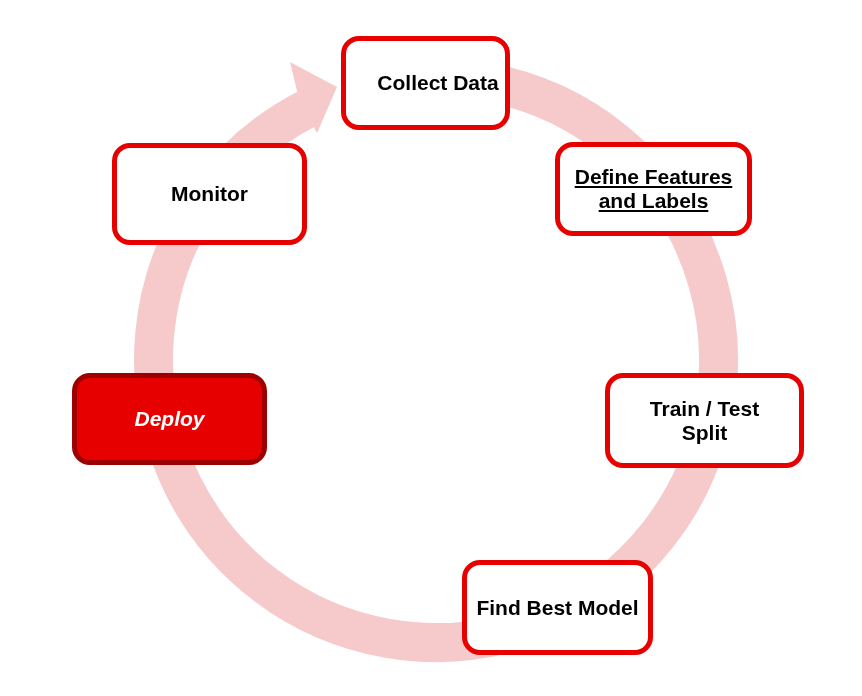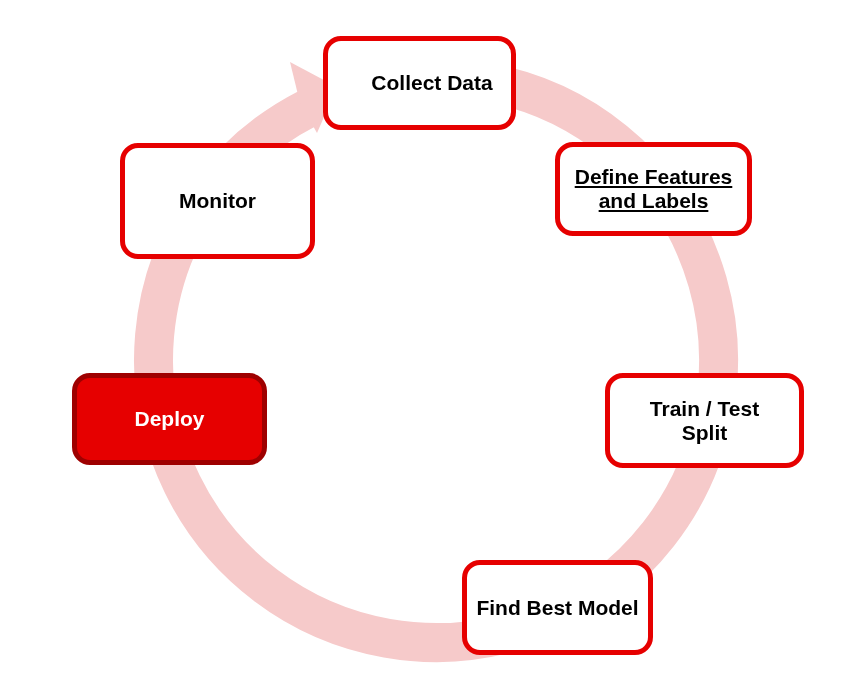--- a/index.html
+++ b/index.html
@@ -43,28 +43,29 @@
     font-weight: bold;
     font-size: 21px;
     line-height: 1.12;
     color: var(--node-text, #000000);
     white-space: pre-line;
   }
   .node.filled {
     background: var(--deploy-fill, #e60000);
     border-color: var(--deploy-border, #9e0000);
     color: var(--deploy-text, #ffffff);
+    font-style: italic;
   }
-  .n-collect  { left: 323px; top: 36px;  width: 193px; height: 94px; padding-left: 25px; }
+  .n-collect  { left: 341px; top: 36px;  width: 169px; height: 94px; padding-left: 25px; }
   .n-define   { left: 555px; top: 142px; width: 197px; height: 94px; text-decoration: underline; }
   .n-train    { left: 605px; top: 373px; width: 199px; height: 95px; }
   .n-find     { left: 462px; top: 560px; width: 191px; height: 95px; }
   .n-evaluate { left: 222px; top: 560px; width: 193px; height: 95px; }
   .n-deploy   { left: 72px;  top: 373px; width: 195px; height: 92px; }
-  .n-monitor  { left: 120px; top: 143px; width: 195px; height: 116px; }
+  .n-monitor  { left: 112px; top: 143px; width: 195px; height: 102px; }
 </style>
 </head>
 <body>
 
 <div class="canvas">
 
   <svg class="ring-svg" width="862" height="696" viewBox="0 0 862 696" aria-hidden="true">
     <path class="band" d="M 362.9 87.1 A 282.5 282.5 0 1 1 307.7 108.3"></path>
     <polygon class="head" points="290,62 337,87 317,133 300,103"></polygon>
   </svg>

